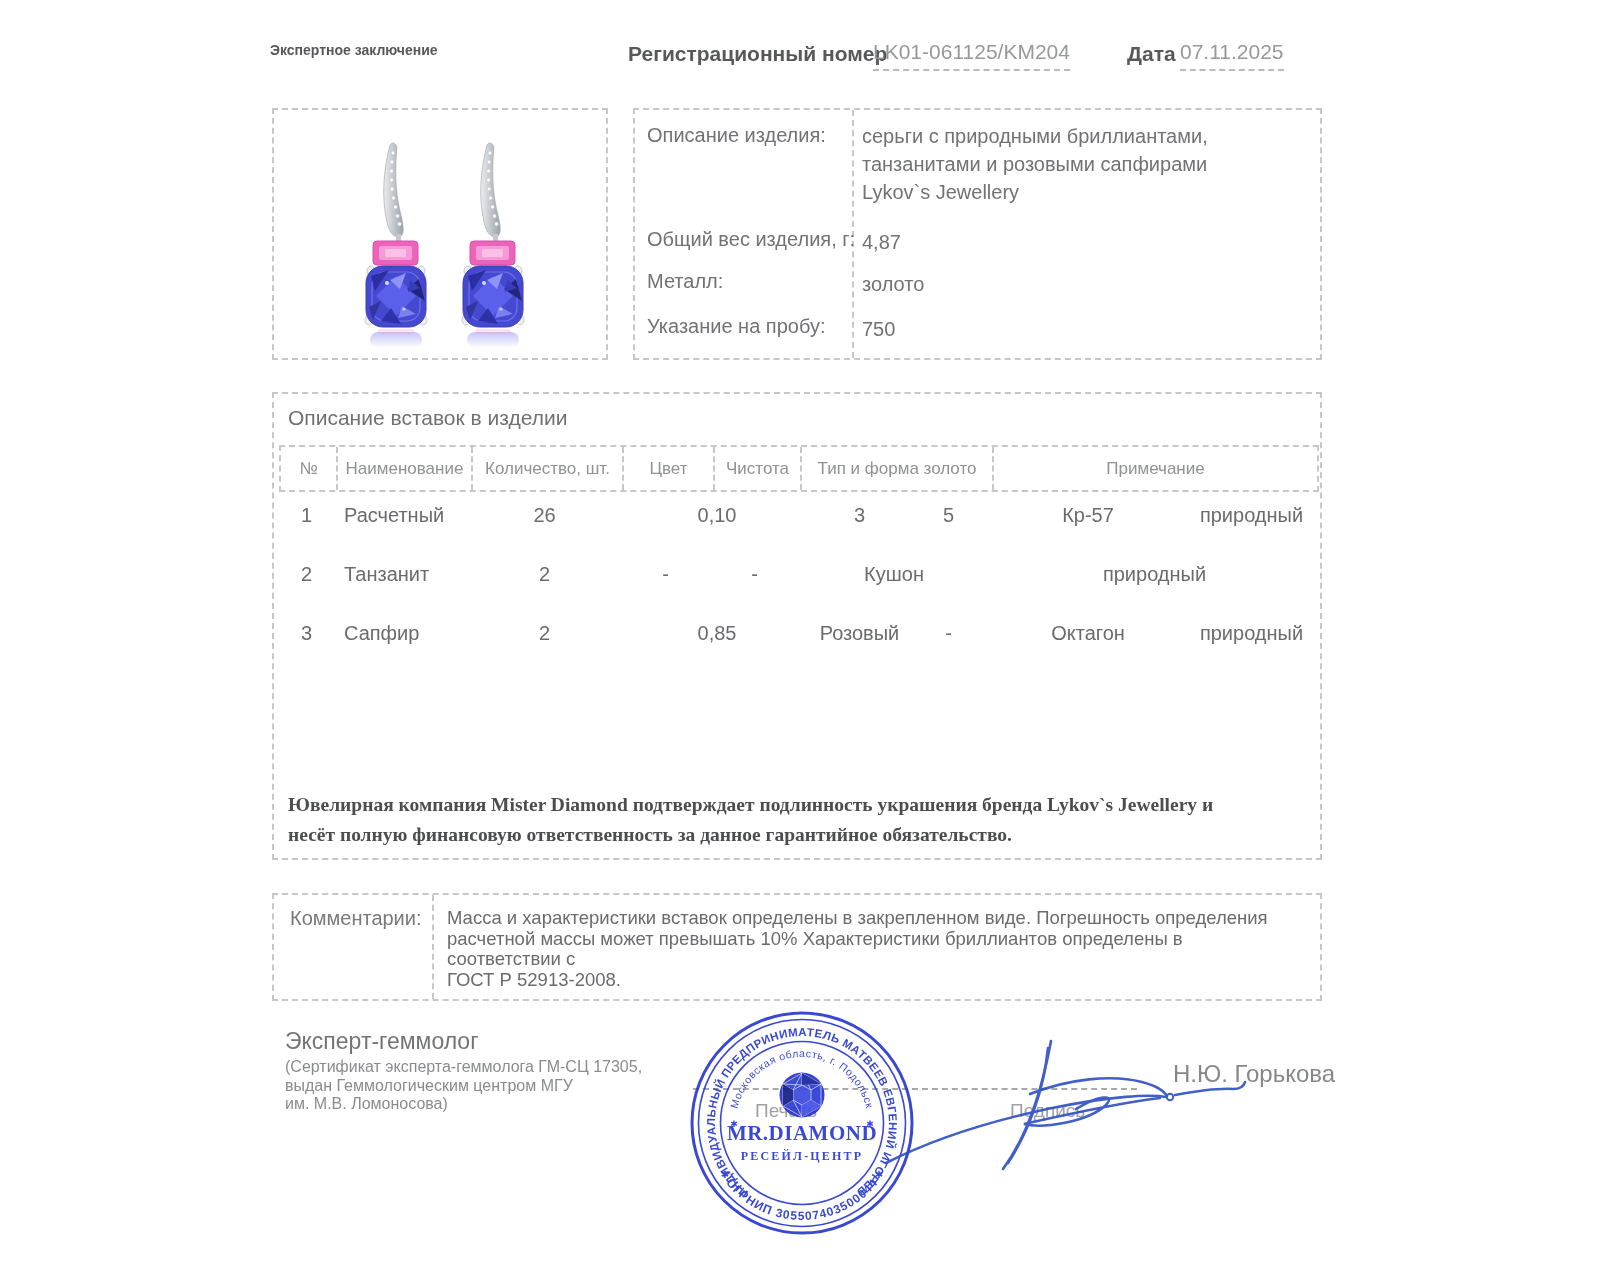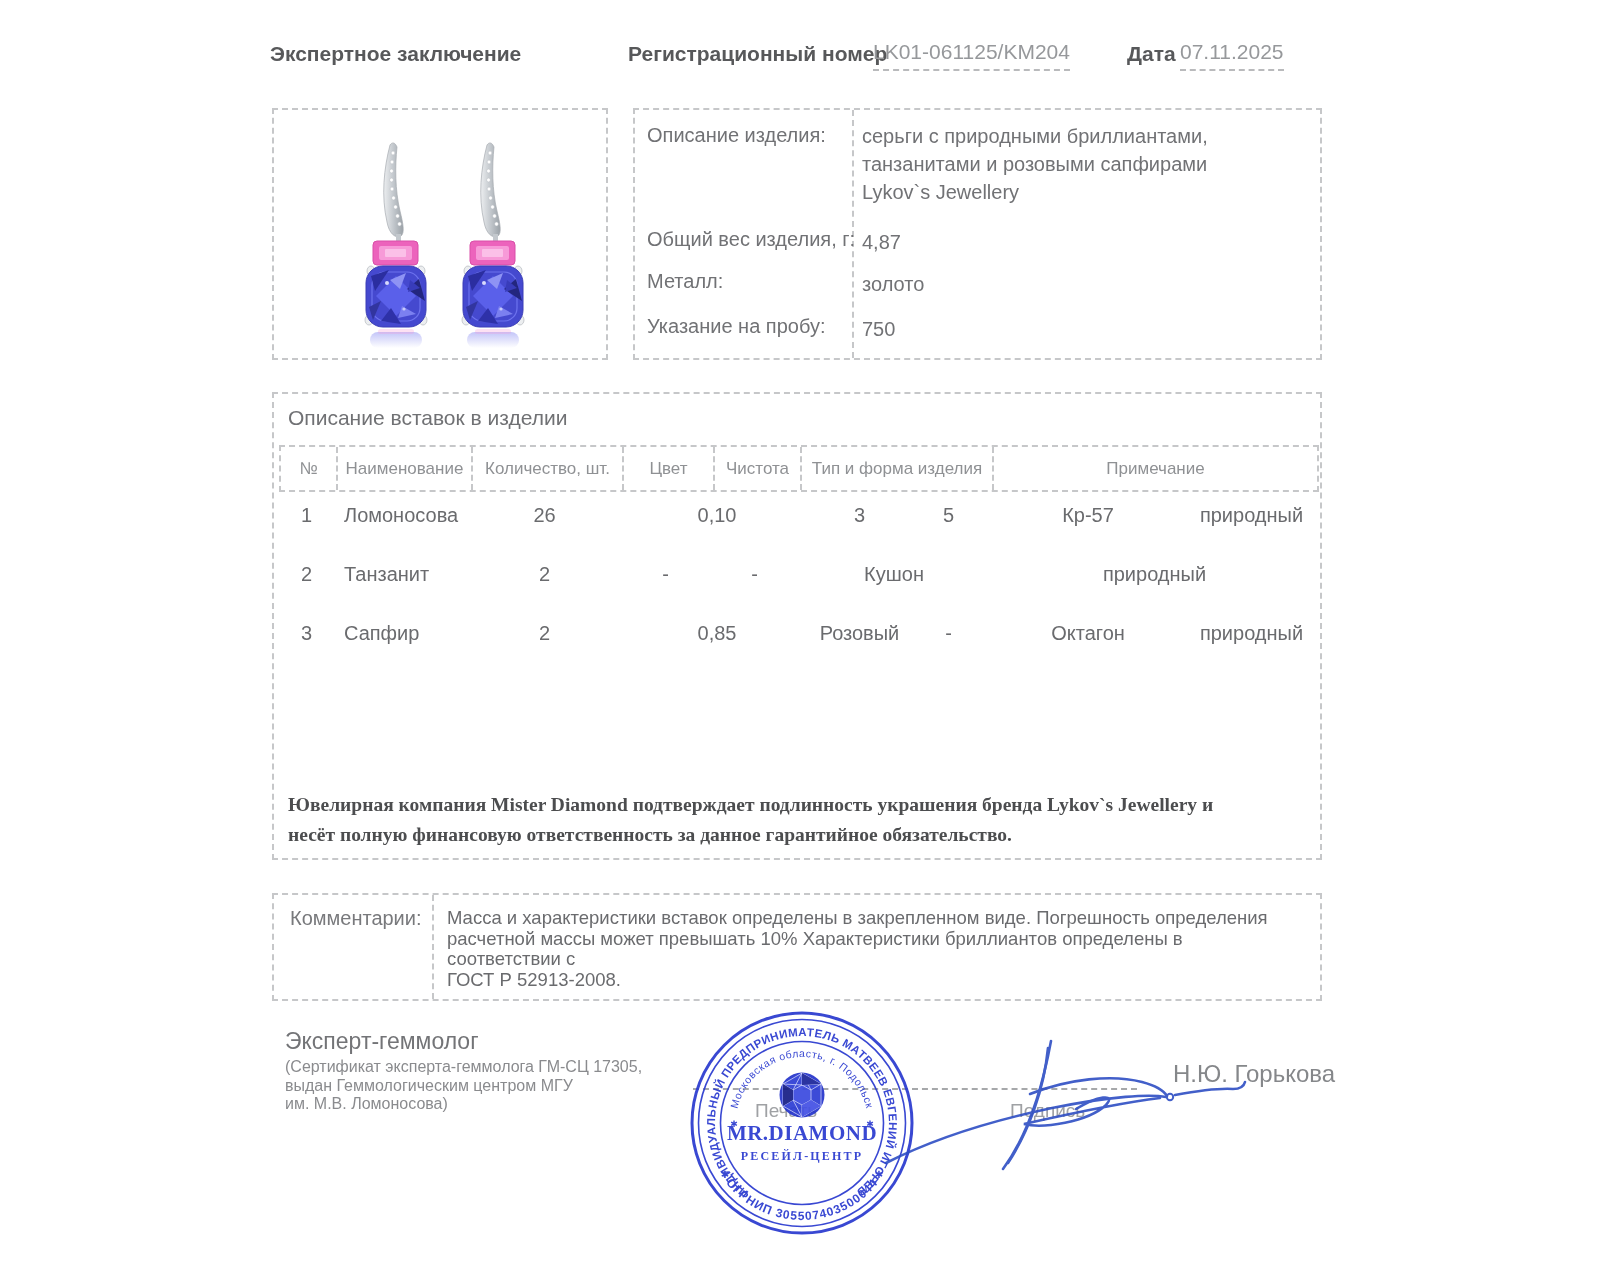--- a/index.html
+++ b/index.html
@@ -27,21 +27,21 @@
   .certinfo{font-size:16px;line-height:18.5px;color:#8a8b8e;white-space:pre-line;}
   .greylabel{font-size:19px;color:#9fa1a4;}
   .sigline{position:absolute;border-top:2px dashed #a6a8aa;}
   svg text{user-select:none;}
 </style>
 </head>
 <body>
 
 <div id="page">
 
-  <div class="abs b" style="left:270px;top:42px;font-size:21px;">Экспертное заключение</div>
+  <div class="abs b" style="left:270px;top:42px;font-size:14px;">Экспертное заключение</div>
   <div class="abs b" style="left:628px;top:42px;font-size:21px;">Регистрационный номер</div>
   <div class="abs val" style="left:873px;top:40px;font-size:21px;">LK01-061125/KM204</div>
   <div class="abs b" style="left:1127px;top:42px;font-size:21px;">Дата</div>
   <div class="abs val" style="left:1180px;top:40px;font-size:21px;">07.11.2025</div>
 
   <div class="dashbox" style="left:272px;top:108px;width:336px;height:252px;">
     <svg width="332" height="248" viewBox="0 0 332 248">
       <defs>
         <linearGradient id="silver" x1="0" y1="0" x2="1" y2="0">
           <stop offset="0" stop-color="#eceef0"></stop>
@@ -115,27 +115,27 @@
 
   <div class="dashbox" style="left:272px;top:392px;width:1050px;height:468px;">
     <div class="abs sectitle" style="left:14px;top:12px;">Описание вставок в изделии</div>
 
     <div class="hrow" style="left:5px;top:51px;width:1040px;height:47px;">
       <div class="hcell" style="width:55px;">№</div>
       <div class="hcell" style="width:135px;">Наименование</div>
       <div class="hcell" style="width:151px;">Количество, шт.</div>
       <div class="hcell" style="width:91px;">Цвет</div>
       <div class="hcell" style="width:87px;">Чистота</div>
-      <div class="hcell" style="width:192px;">Тип и форма изделия</div>
+      <div class="hcell" style="width:192px;">Тип и форма золото</div>
       <div class="hcell" style="flex:1;">Примечание</div>
     </div>
 
     <div class="drow" style="left:5px;top:92px;width:1040px;">
       <div class="dcell" style="width:55px;">1</div>
-      <div class="dcell left" style="width:135px;">Ломоносова</div>
+      <div class="dcell left" style="width:135px;">Расчетный</div>
       <div class="dcell" style="width:151px;">26</div>
       <div class="dcell" style="width:194px;">0,10</div>
       <div class="dcell" style="width:91px;">3</div>
       <div class="dcell" style="width:87px;">5</div>
       <div class="dcell" style="width:192px;">Кр-57</div>
       <div class="dcell" style="flex:1;">природный</div>
     </div>
     <div class="drow" style="left:5px;top:151px;width:1040px;">
       <div class="dcell" style="width:55px;">2</div>
       <div class="dcell left" style="width:135px;">Танзанит</div>

